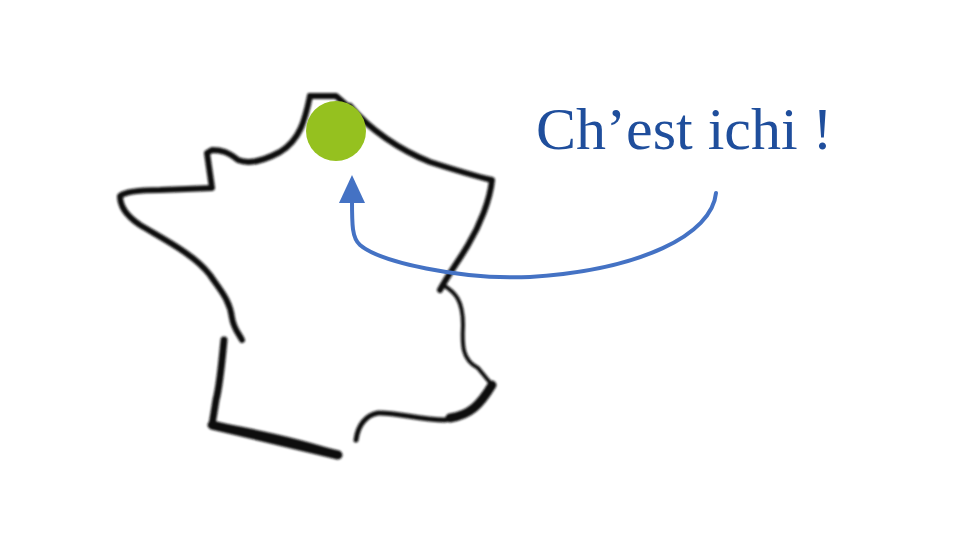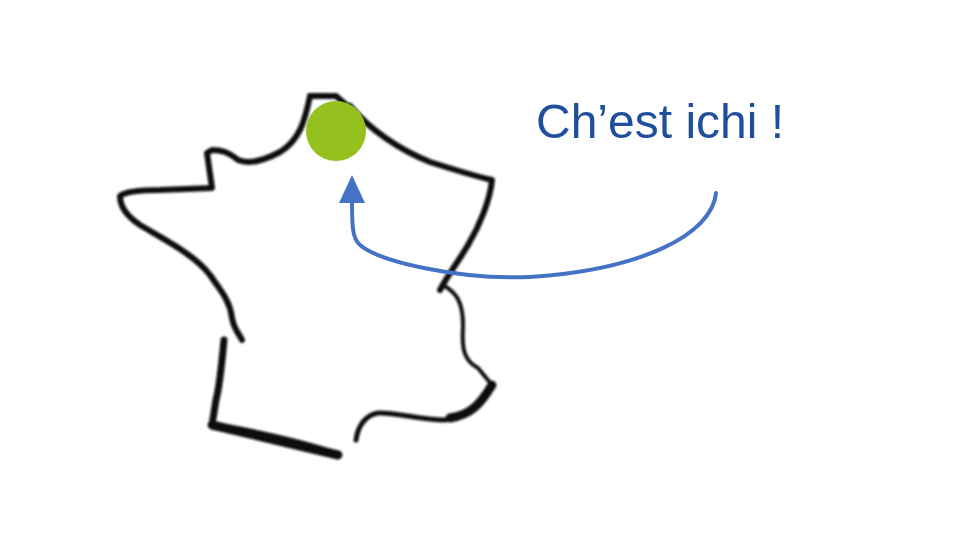--- a/index.html
+++ b/index.html
@@ -1,20 +1,20 @@
 <!DOCTYPE html>
 <html><head>
   <meta charset="utf-8">
   <style>
     html, body { margin: 0; padding: 0; background: #ffffff; }
     body { width: 979px; height: 544px; position: relative; overflow: hidden; }
     .stage { position: absolute; left: 0; top: 0; width: 979px; height: 544px; }
     .callout {
       position: absolute; left: 536px; top: 96px;
-      font-family: Liberation Sans, sans-serif; font-size: 48px;
+      font-family: Liberation Serif, serif; font-size: 60px;
       color: #1f4e9c; white-space: nowrap; line-height: 1.1;
     }
   </style>
 </head>
 <body>
 
 <div class="stage">
   <svg width="979" height="544" viewBox="0 0 979 544">
     <defs>
       <filter id="blur" x="-5%" y="-5%" width="110%" height="110%">

